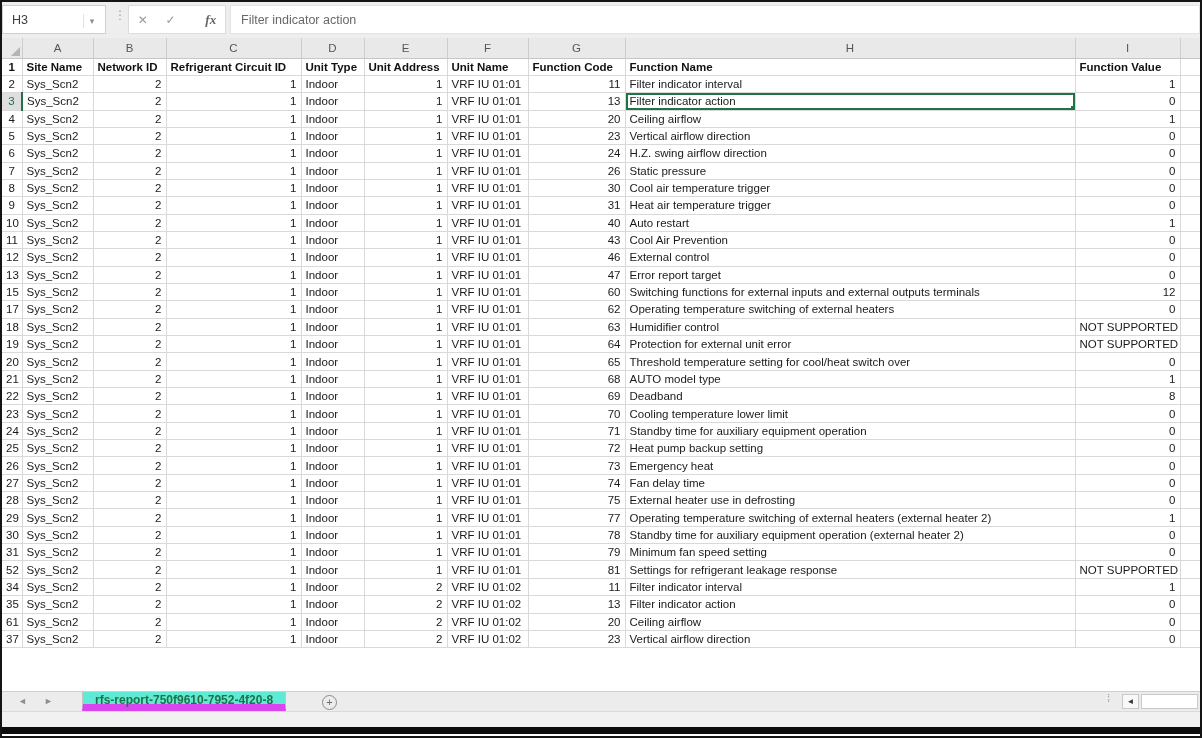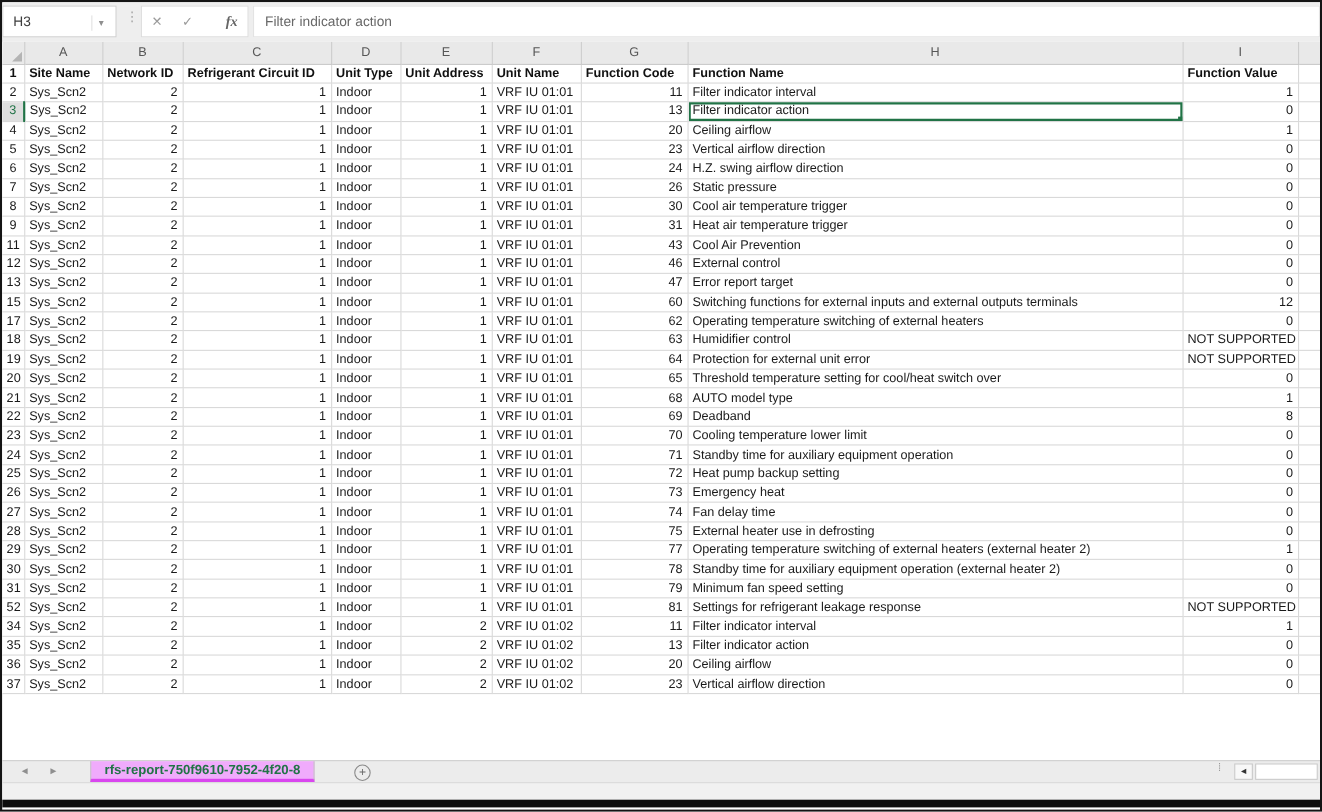--- a/index.html
+++ b/index.html
@@ -70,22 +70,22 @@
 
   
   .sheet-bar {
     position:absolute; left:0; top:689px; width:1198px; height:20px;
     background:#ececec; border-top:1px solid #cfcfcf; box-sizing:border-box;
   }
   .nav-arrow { position:absolute; top:4px; font-size:9px; color:#8f8f8f; }
   .nav-left { left:16px; } .nav-right { left:42px; }
   .sheet-tab {
     position:absolute; left:80px; top:0; height:19px; box-sizing:border-box;
-    background:#f0abfc; border-left:1px solid #c6c6c6; border-right:1px solid #c6c6c6;
-    border-bottom:3px solid #d946ef; padding:0 12px;
+    background:#5eead4; border-left:1px solid #c6c6c6; border-right:1px solid #c6c6c6;
+    border-bottom:7px solid #d946ef; padding:0 12px;
     color:#217346; font-weight:bold; font-size:12px; line-height:16px;
   }
   .add-sheet {
     position:absolute; left:320px; top:3px; width:13px; height:13px; border-radius:50%;
     border:1px solid #8a8a8a; color:#6a6a6a; font-size:11px; line-height:12px; text-align:center;
   }
   .drag-dots { position:absolute; right:90px; top:3px; color:#9a9a9a; font-size:10px; line-height:7px; }
   .hs-left {
     position:absolute; right:61px; top:2px; width:17px; height:15px; box-sizing:border-box;
     background:#f8f8f8; border:1px solid #c9c9c9; color:#333; font-size:8px; text-align:center; line-height:13px;
@@ -264,20 +264,33 @@
             <td class="ar">1</td>
             <td class="al">Indoor</td>
             <td class="ar">1</td>
             <td class="al">VRF IU 01:01</td>
             <td class="ar">31</td>
             <td class="al">Heat air temperature trigger</td>
             <td class="ar">0</td>
             <td></td>
           </tr>
           <tr>
+            <td class="rh">10</td>
+            <td class="al">Sys_Scn2</td>
+            <td class="ar">2</td>
+            <td class="ar">1</td>
+            <td class="al">Indoor</td>
+            <td class="ar">1</td>
+            <td class="al">VRF IU 01:01</td>
+            <td class="ar">40</td>
+            <td class="al">Auto restart</td>
+            <td class="ar">1</td>
+            <td></td>
+          </tr>
+          <tr>
             <td class="rh">11</td>
             <td class="al">Sys_Scn2</td>
             <td class="ar">2</td>
             <td class="ar">1</td>
             <td class="al">Indoor</td>
             <td class="ar">1</td>
             <td class="al">VRF IU 01:01</td>
             <td class="ar">43</td>
             <td class="al">Cool Air Prevention</td>
             <td class="ar">0</td>
@@ -550,21 +563,21 @@
             <td class="ar">1</td>
             <td class="al">Indoor</td>
             <td class="ar">2</td>
             <td class="al">VRF IU 01:02</td>
             <td class="ar">13</td>
             <td class="al">Filter indicator action</td>
             <td class="ar">0</td>
             <td></td>
           </tr>
           <tr>
-            <td class="rh">36</td>
+            <td class="rh">61</td>
             <td class="al">Sys_Scn2</td>
             <td class="ar">2</td>
             <td class="ar">1</td>
             <td class="al">Indoor</td>
             <td class="ar">2</td>
             <td class="al">VRF IU 01:02</td>
             <td class="ar">20</td>
             <td class="al">Ceiling airflow</td>
             <td class="ar">0</td>
             <td></td>

